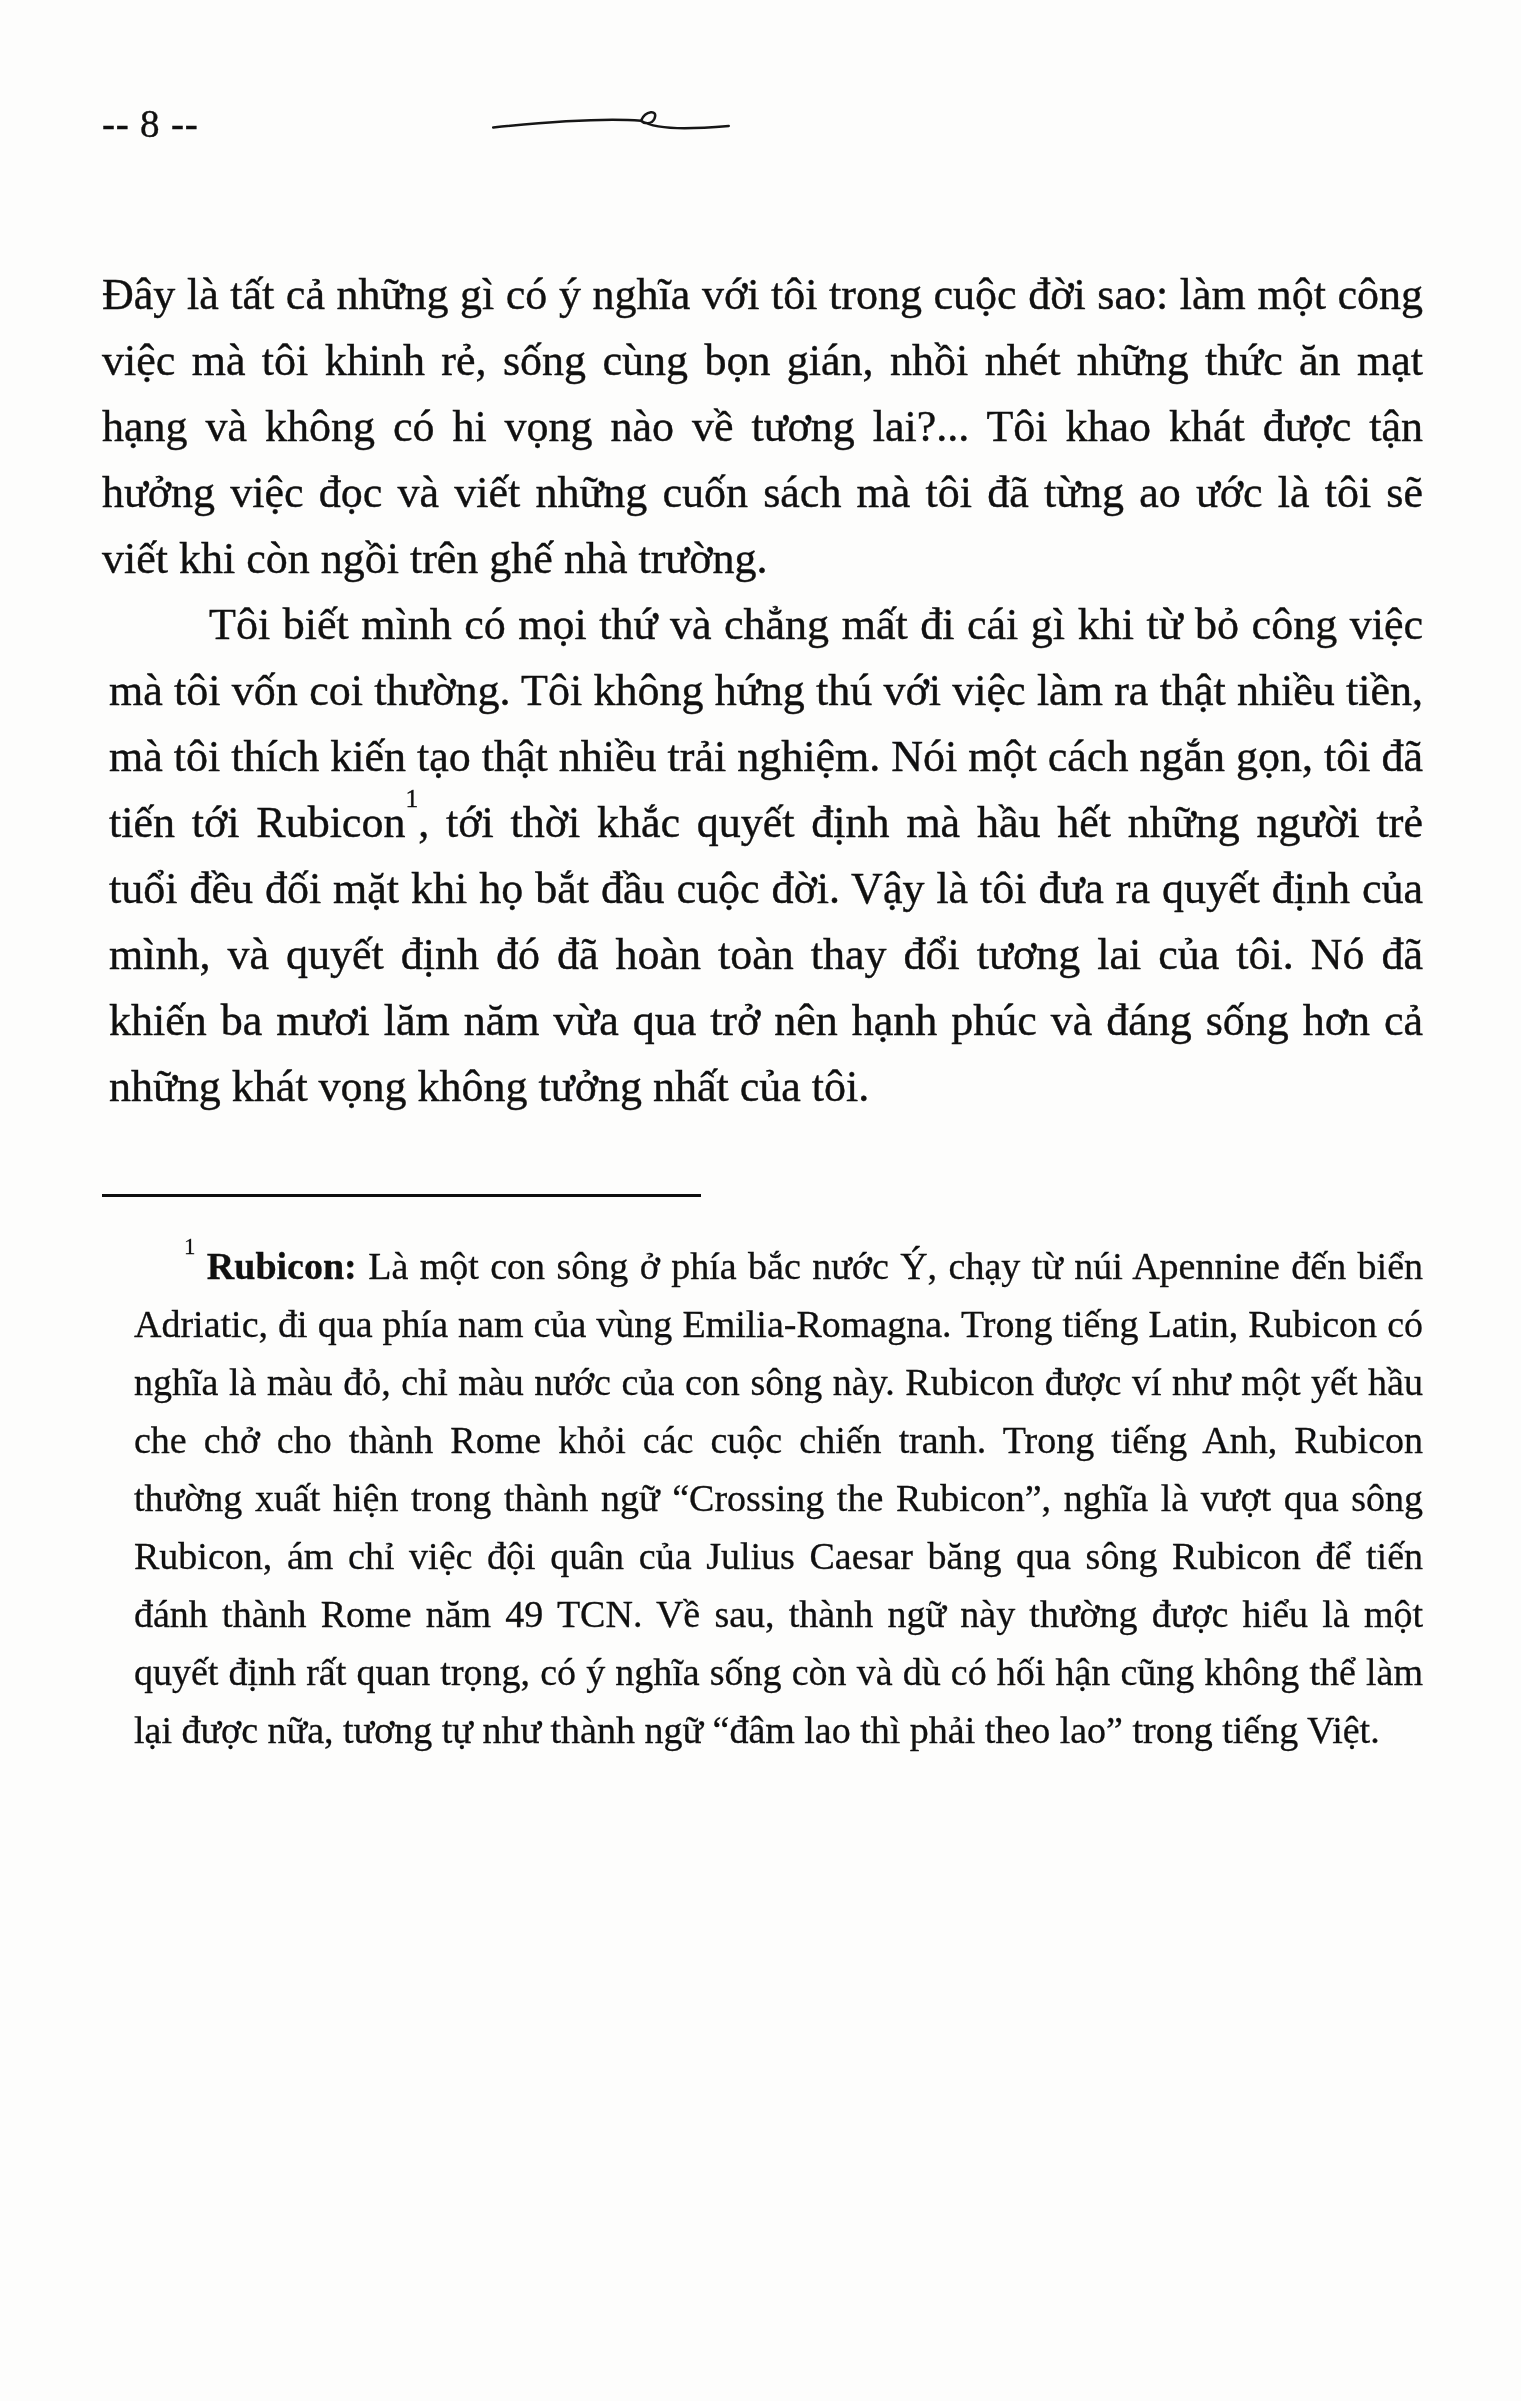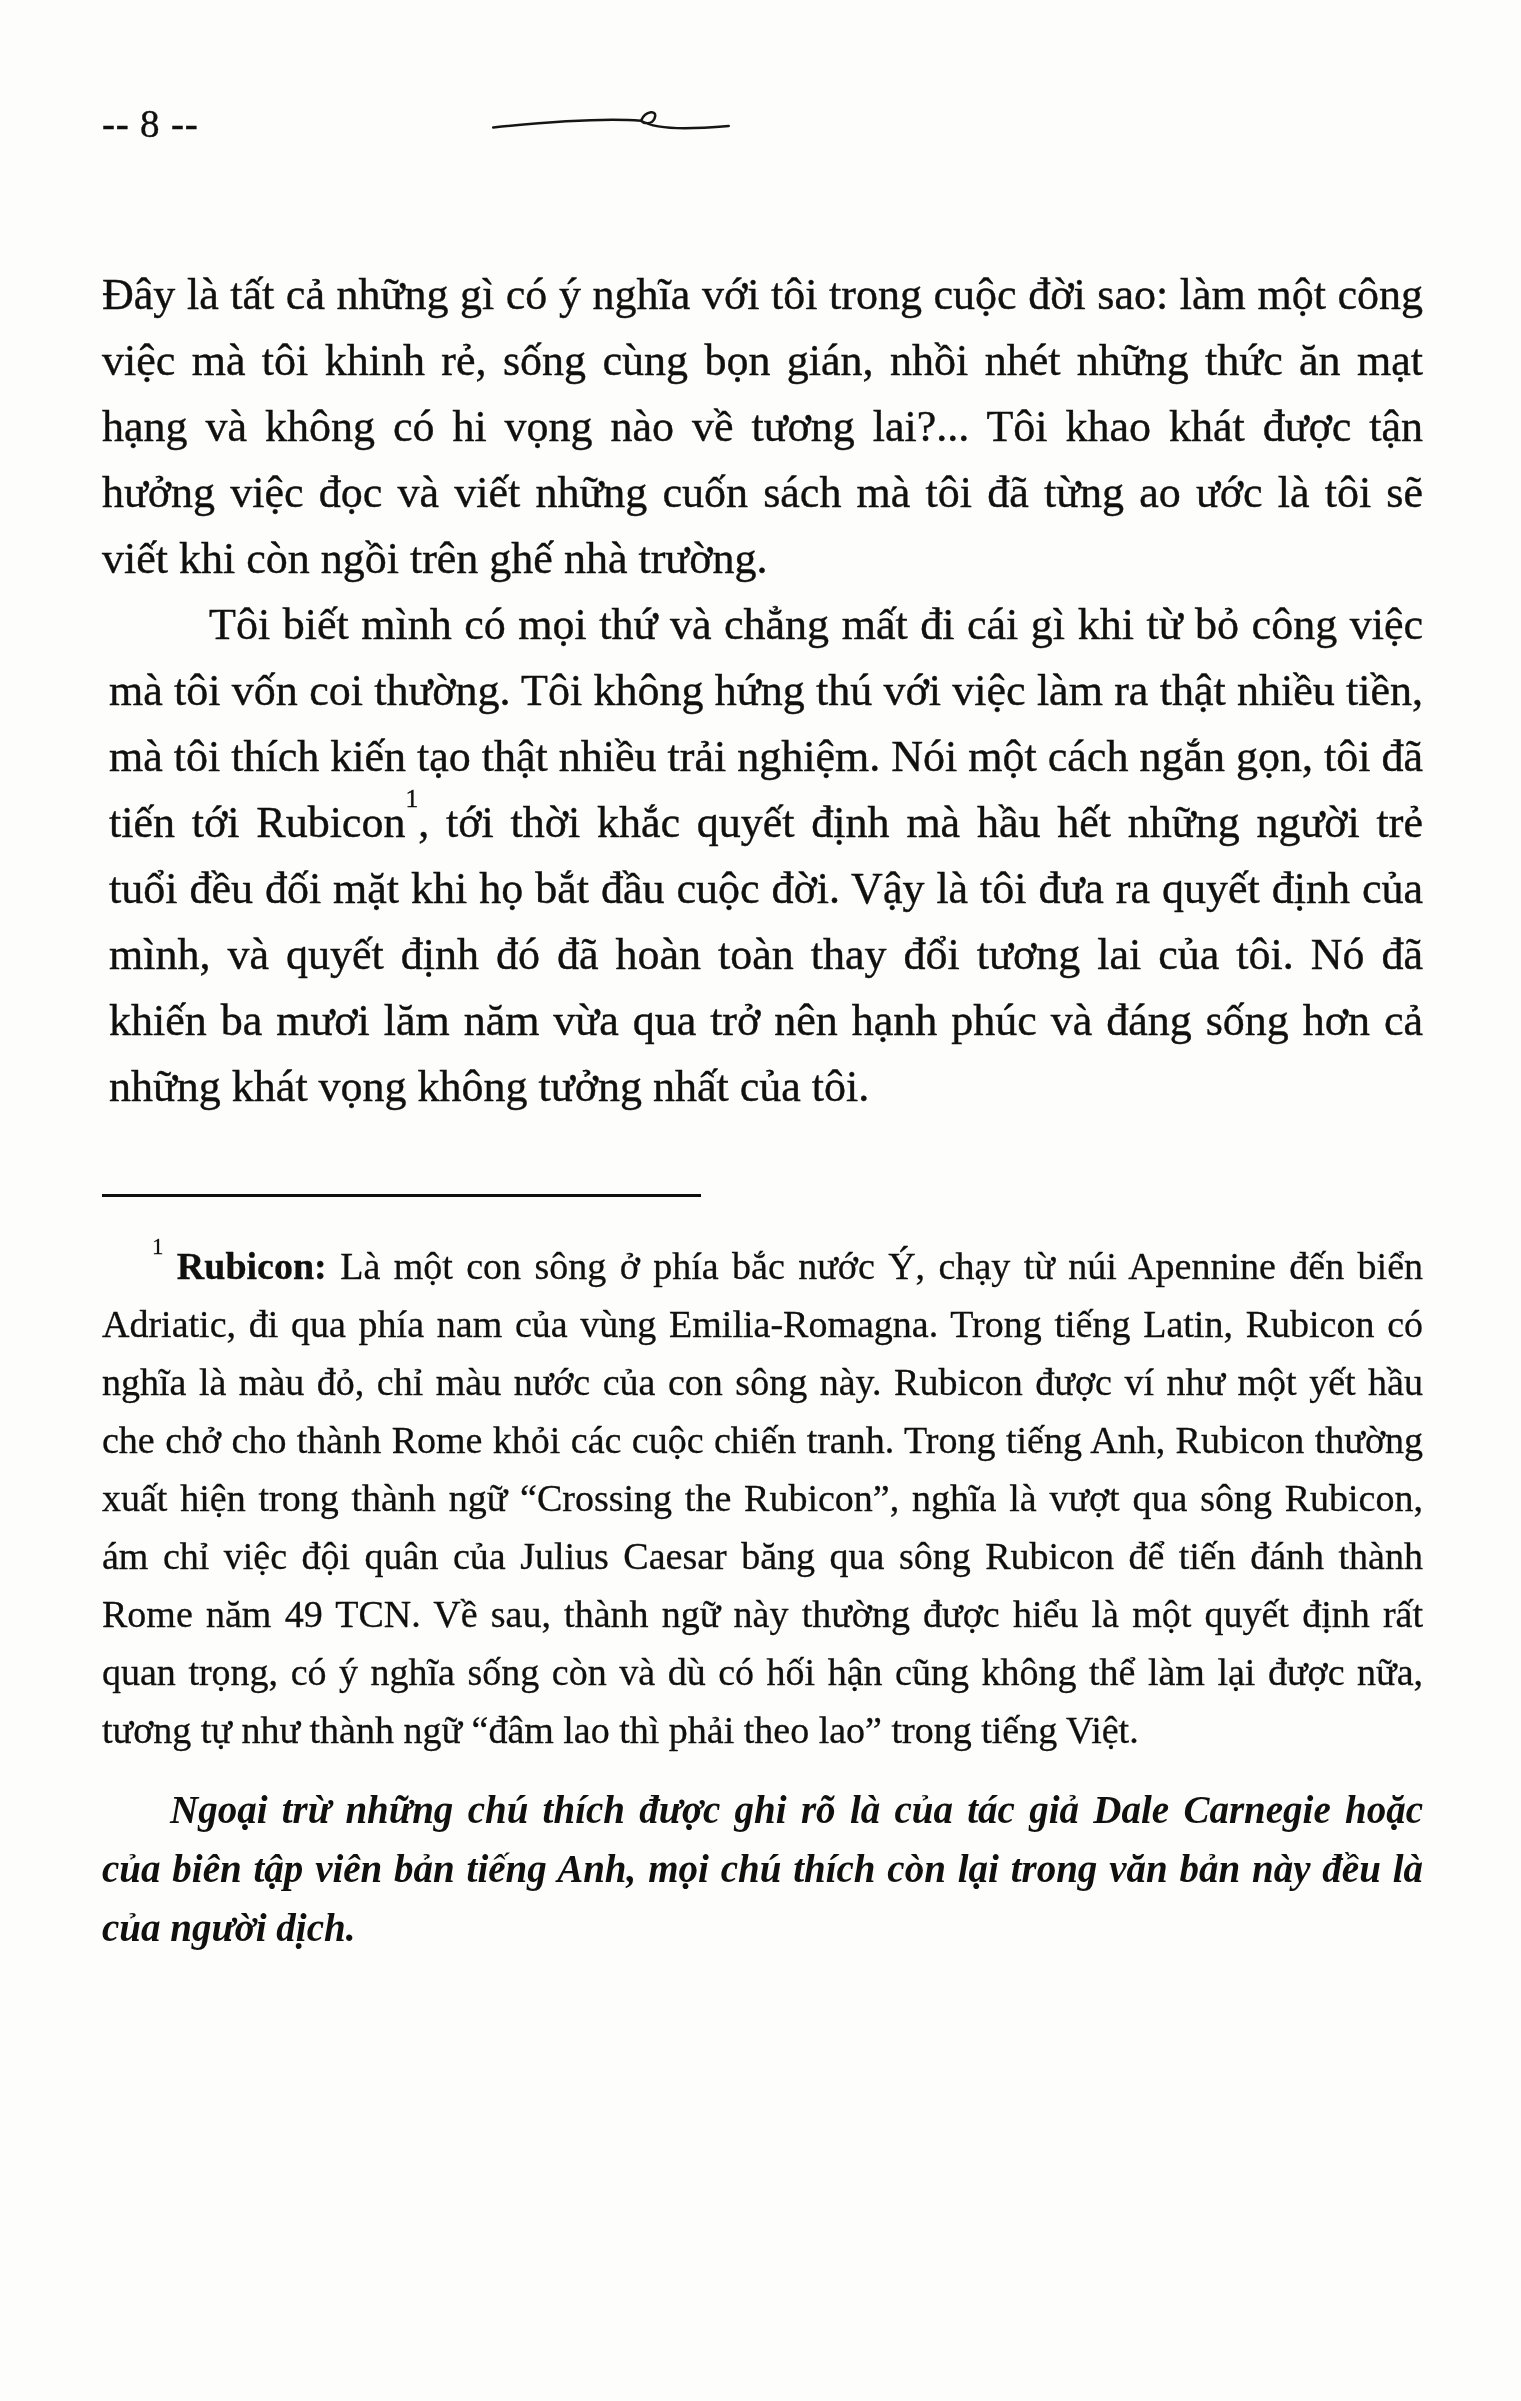--- a/index.html
+++ b/index.html
@@ -62,21 +62,21 @@
     top: -0.55em;
   }
 
   
   .footnote-separator {
     border: none;
     border-top: 3.2px solid #0e0e0e;
     width: 599px;
     margin: 74px 0 0 0;
   }
-  .footnote { margin-top: 40px; }
+  .footnote { margin-top: 40px; margin-left: 32px; }
   .footnote-para {
     margin: 0;
     font-size: 38px;
     line-height: 58px;
     text-align: justify;
     text-indent: 50px;
     -webkit-text-stroke: 0.3px #101010;
   }
   .fn-marker {
     font-size: 0.6em;
@@ -111,17 +111,16 @@
 
   <main class="page-body">
     <p class="body-para">Đây là tất cả những gì có ý nghĩa với tôi trong cuộc đời sao: làm một công việc mà tôi khinh rẻ, sống cùng bọn gián, nhồi nhét những thức ăn mạt hạng và không có hi vọng nào về tương lai?... Tôi khao khát được tận hưởng việc đọc và viết những cuốn sách mà tôi đã từng ao ước là tôi sẽ viết khi còn ngồi trên ghế nhà trường.</p>
     <p class="body-para indented"><span>Tôi biết mình có mọi thứ và chẳng mất đi cái gì khi từ bỏ công việc mà tôi vốn coi thường. Tôi không hứng thú với việc làm ra thật nhiều tiền, mà tôi thích kiến tạo thật nhiều trải nghiệm. Nói một cách ngắn gọn, tôi đã tiến tới Rubicon</span><sup class="fn-ref">1</sup><span>, tới thời khắc quyết định mà hầu hết những người trẻ tuổi đều đối mặt khi họ bắt đầu cuộc đời. Vậy là tôi đưa ra quyết định của mình, và quyết định đó đã hoàn toàn thay đổi tương lai của tôi. Nó đã khiến ba mươi lăm năm vừa qua trở nên hạnh phúc và đáng sống hơn cả những khát vọng không tưởng nhất của tôi.</span></p>
   </main>
 
   <hr class="footnote-separator">
 
   <section class="footnote">
     <p class="footnote-para"><sup class="fn-marker">1</sup> <b class="fn-term">Rubicon:</b> <span>Là một con sông ở phía bắc nước Ý, chạy từ núi Apennine đến biển Adriatic, đi qua phía nam của vùng Emilia-Romagna. Trong tiếng Latin, Rubicon có nghĩa là màu đỏ, chỉ màu nước của con sông này. Rubicon được ví như một yết hầu che chở cho thành Rome khỏi các cuộc chiến tranh. Trong tiếng Anh, Rubicon thường xuất hiện trong thành ngữ “Crossing the Rubicon”, nghĩa là vượt qua sông Rubicon, ám chỉ việc đội quân của Julius Caesar băng qua sông Rubicon để tiến đánh thành Rome năm 49 TCN. Về sau, thành ngữ này thường được hiểu là một quyết định rất quan trọng, có ý nghĩa sống còn và dù có hối hận cũng không thể làm lại được nữa, tương tự như thành ngữ “đâm lao thì phải theo lao” trong tiếng Việt.</span></p>
-    <p class="translator-note">Ngoại trừ những chú thích được ghi rõ là của tác giả Dale Carnegie hoặc của biên tập viên bản tiếng Anh, mọi chú thích còn lại trong văn bản này đều là của người dịch.</p>
   </section>
 
 </div>
 
 
 </body></html>

